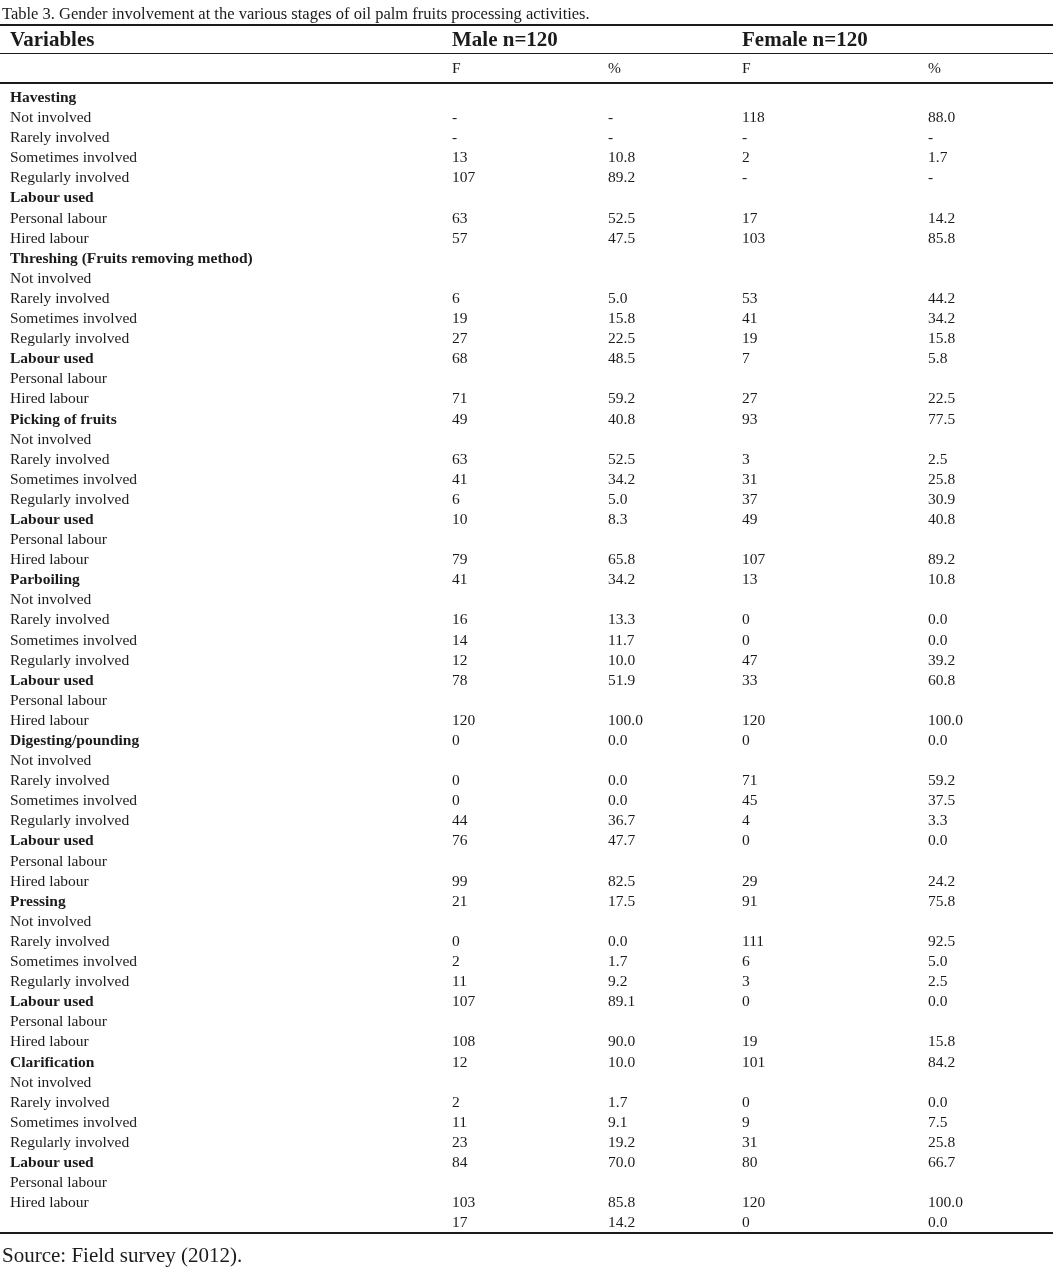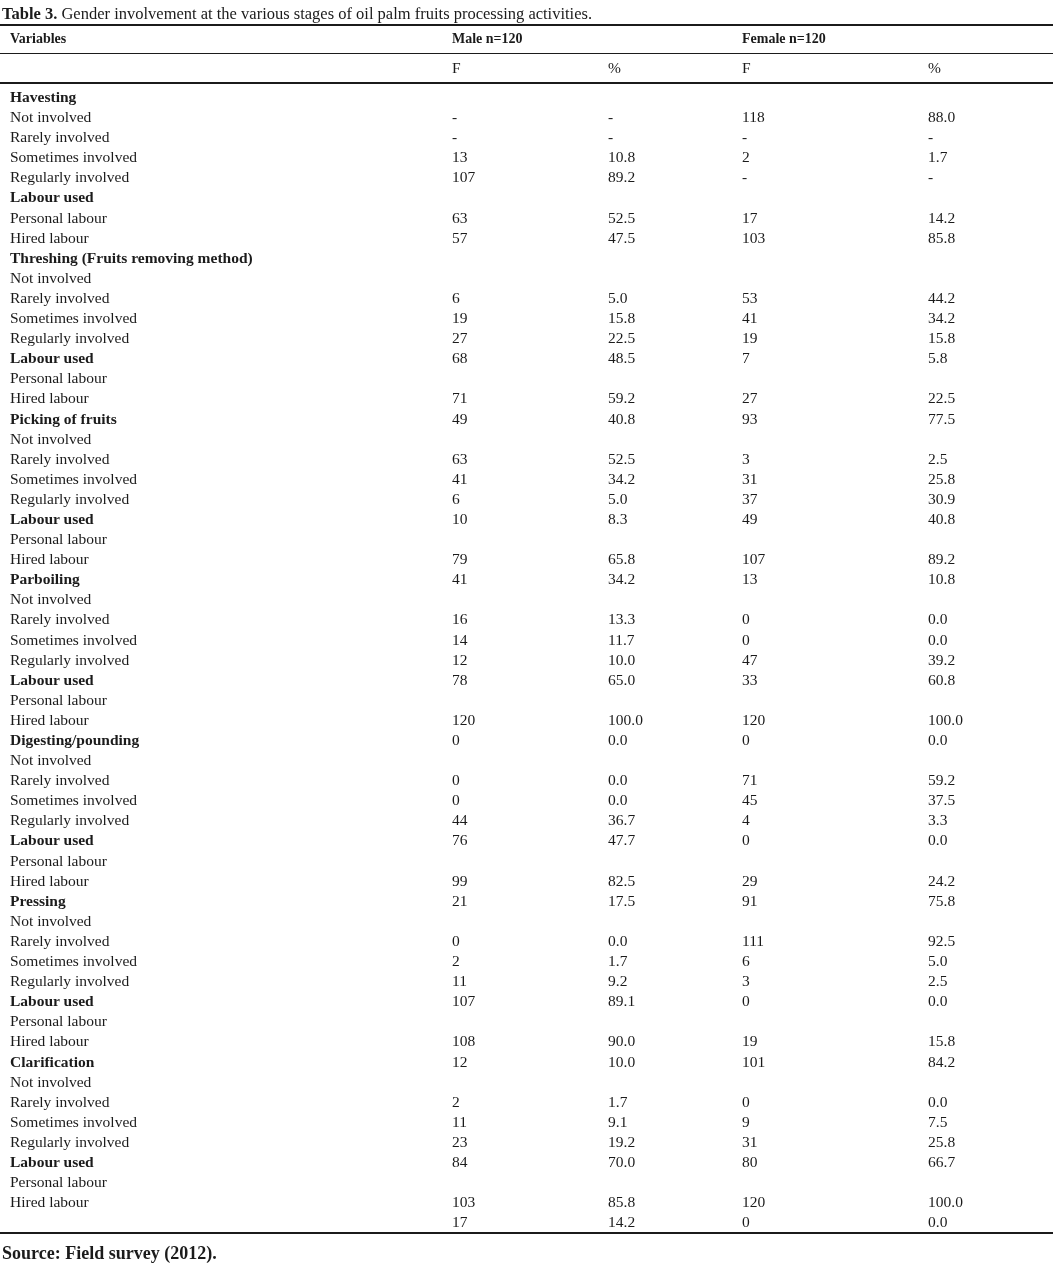--- a/index.html
+++ b/index.html
@@ -20,21 +20,21 @@
     box-sizing: border-box;
     background: #ffffff;
   }
   .caption {
     font-size: 16.5px;
     line-height: 18px;
     padding: 5px 0 0 2px;
     height: 19px;
   }
   .caption .cap-label {
-    font-weight: bold;
+    font-weight: normal;
   }
   table.data-table {
     border-collapse: collapse;
     table-layout: fixed;
     width: 1053px;
     border-top: 2px solid #1b1b1b;
     border-bottom: 2px solid #1b1b1b;
   }
   col.c1 { width: 442px; }
   col.c2 { width: 156px; }
@@ -48,44 +48,43 @@
     vertical-align: middle;
     white-space: nowrap;
     overflow: hidden;
   }
   thead tr.head-row {
     border-bottom: 1px solid #1b1b1b;
     height: 28px;
   }
   thead tr.head-row th {
     font-weight: bold;
-    font-size: 14px;
+    font-size: 21px;
   }
   thead tr.subhead-row {
     border-bottom: 2px solid #1b1b1b;
     height: 30px;
   }
   thead tr.subhead-row th {
     font-size: 15.5px;
   }
   tbody td {
     font-size: 15.5px;
     height: 20.1px;
     line-height: 20.1px;
   }
   tbody tr:first-child td {
     padding-top: 3px;
   }
   td.bold {
     font-weight: bold;
   }
   .source-note {
-    font-size: 18px;
+    font-size: 21px;
     padding: 9px 0 0 2px;
-    font-weight: bold;
   }
 </style>
 </head>
 <body>
 
 <div class="page">
 
   <div class="caption">
     <span class="cap-label">Table 3.</span><span> Gender involvement at the various stages of oil palm fruits processing activities.</span>
   </div>
@@ -312,21 +311,21 @@
         <tr>
     <td>Regularly involved</td>
     <td>12</td>
     <td>10.0</td>
     <td>47</td>
     <td>39.2</td>
   </tr>
         <tr>
     <td class="bold">Labour used</td>
     <td>78</td>
-    <td>65.0</td>
+    <td>51.9</td>
     <td>33</td>
     <td>60.8</td>
   </tr>
         <tr>
     <td>Personal labour</td>
     <td></td>
     <td></td>
     <td></td>
     <td></td>
   </tr>

